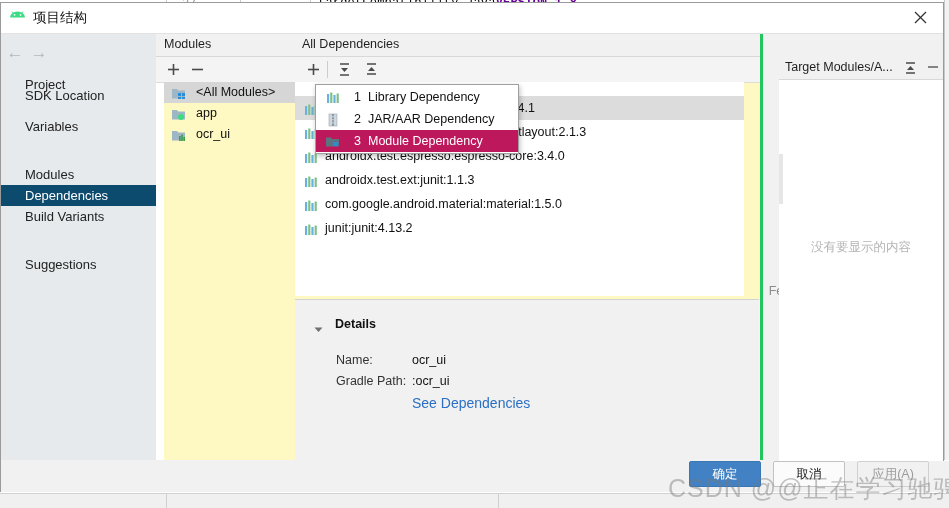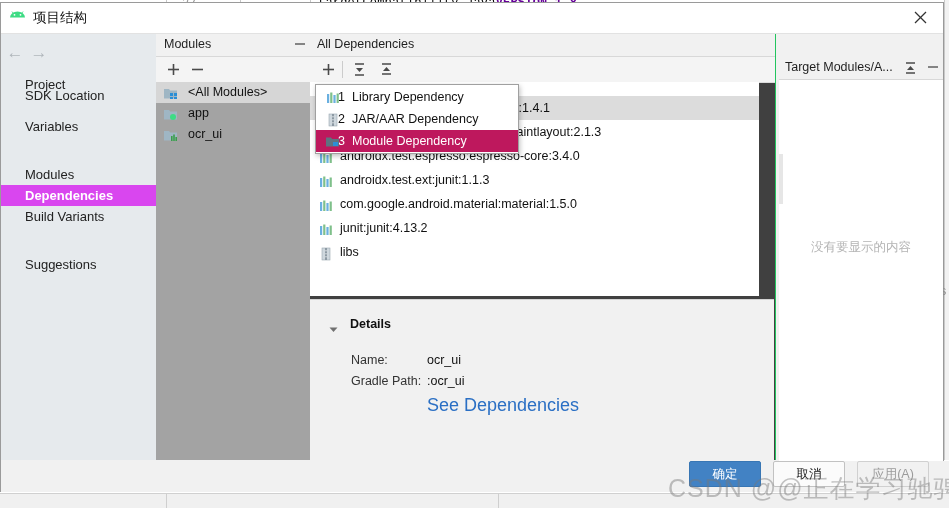--- a/index.html
+++ b/index.html
@@ -39,38 +39,38 @@
   #dlg-body{position:absolute;left:0;top:31px;width:942px;height:426px;}
 
   
   #leftnav{position:absolute;left:0;top:0;width:155px;height:426px;background:#e6eaed;}
   #nav-arrows{position:absolute;left:0;top:8px;width:155px;height:24px;}
   .nav-arrow{position:absolute;top:2px;width:20px;height:18px;color:#b0b6bb;font-size:17px;line-height:18px;text-align:center;cursor:pointer;}
   #nav-back{left:4px;}
   #nav-fwd{left:28px;}
   .nav-item{position:absolute;left:0;width:155px;height:21px;padding-left:24px;box-sizing:border-box;
      font-size:13px;line-height:21px;color:#222;cursor:pointer;white-space:nowrap;}
-  .nav-item.selected{background:#d946ef;color:#ffffff;font-weight:bold;}
+  .nav-item.selected{background:#0c4a6e;color:#ffffff;}
 
   
   #modules-pane{position:absolute;left:155px;top:0;width:158px;height:426px;background:#ffffff;border-right:1px solid #c4c4c4;}
   #modules-head{position:relative;height:22px;background:#f1f1f1;border-bottom:1px solid #d8d8d8;}
   #modules-title{position:absolute;left:8px;top:3px;font-size:12.5px;color:#1f1f1f;}
   #modules-min{position:absolute;right:7px;top:3px;width:14px;height:14px;cursor:pointer;}
   #modules-toolbar{position:relative;height:25px;background:#f4f4f4;border-bottom:1px solid #dcdcdc;}
   .tb-btn{position:absolute;top:3px;width:19px;height:19px;display:flex;align-items:center;justify-content:center;cursor:pointer;}
   #mod-add{left:8px;} #mod-rem{left:32px;}
-  #modules-tree{position:absolute;left:0;top:48px;width:158px;height:378px;background:#a3a3a3;}
+  #modules-tree{position:absolute;left:8px;top:48px;width:158px;height:378px;background:#fef9c3;}
   .tree-row{position:relative;height:21px;line-height:21px;padding-left:28px;font-size:12.5px;color:#111;cursor:pointer;white-space:nowrap;}
   .tree-row.selected{background:#d6d6d6;}
   .tree-row .ic{position:absolute;left:8px;top:4px;width:14px;height:13px;}
   .tree-row .lbl{margin-left:4px;}
 
   
-  #center-pane{position:absolute;left:309px;top:0;width:465px;height:426px;background:#404040;border-right:1px solid #22c55e;}
+  #center-pane{position:absolute;left:294px;top:0;width:465px;height:426px;background:#fef9c3;border-right:3px solid #22c55e;}
   #dep-head{position:relative;height:22px;background:#f1f1f1;border-bottom:1px solid #d8d8d8;}
   #dep-title{position:absolute;left:7px;top:3px;font-size:12.5px;color:#1f1f1f;}
   #dep-toolbar{position:relative;height:25px;background:#f4f4f4;border-bottom:1px solid #dcdcdc;}
   #dep-add{left:9px;}
   #dep-exp{left:40px;} #dep-col{left:67px;}
   #dep-tb-sep{position:absolute;left:32px;top:4px;width:1px;height:17px;background:#cccccc;}
   #dep-list{position:absolute;left:0;top:48px;width:449px;height:214px;background:#ffffff;overflow:hidden;}
   .dep-row{position:relative;height:24px;line-height:24px;padding-left:30px;font-size:12.5px;color:#111;white-space:nowrap;cursor:pointer;}
   .dep-row.hl{background:#dcdcdc;}
   .dep-row .ic{position:absolute;left:9px;top:5px;width:14px;height:14px;}
@@ -80,38 +80,38 @@
   #loading{position:absolute;left:455px;top:218px;width:200px;text-align:left;}
   #spinner{position:absolute;left:78px;top:0;width:28px;height:28px;}
   #loading-text{position:absolute;left:0;top:32px;width:200px;text-align:center;font-size:12.5px;color:#8c8c8c;white-space:nowrap;}
 
   
   #details{position:absolute;left:0;top:265px;width:464px;height:161px;background:#f1f1f1;border-top:1px solid #d3d3d3;}
   #details-caret{position:absolute;left:18px;top:24px;width:11px;height:11px;cursor:pointer;}
   #details-title{position:absolute;left:40px;top:17px;font-size:12.5px;font-weight:bold;color:#111;}
   .det-label{position:absolute;left:41px;font-size:12.5px;color:#333;}
   .det-value{position:absolute;left:117px;font-size:12.5px;color:#111;}
-  #det-link{position:absolute;left:117px;top:95px;font-size:18px;color:#2a6fc4;cursor:pointer;}
+  #det-link{position:absolute;left:117px;top:95px;font-size:14px;color:#2a6fc4;cursor:pointer;}
 
   
   #right-pane{position:absolute;left:778px;top:0;width:164px;height:426px;background:#ffffff;margin-top:23px;}
   #tm-head{position:relative;height:22px;background:#f1f1f1;border-bottom:1px solid #d8d8d8;}
   #tm-title{position:absolute;left:6px;top:3px;font-size:12.5px;color:#1f1f1f;white-space:nowrap;}
   #tm-icon1{position:absolute;left:124px;top:4px;width:15px;height:15px;cursor:pointer;}
   #tm-min{position:absolute;left:147px;top:3px;width:14px;height:14px;cursor:pointer;}
   #tm-empty{position:absolute;left:0;top:182px;width:164px;text-align:center;font-size:12.5px;color:#b4b4b4;}
   #right-scrollmark{position:absolute;left:778px;top:120px;width:4px;height:50px;background:#e6e6e6;}
 
   
   #popup{
     position:absolute;left:314px;top:81px;width:202px;
     background:#ffffff;border:1px solid #a0a0a0;box-shadow:1px 2px 5px rgba(0,0,0,.25);
     z-index:40;padding:1px 0;
   }
-  .pop-item{position:relative;height:22px;line-height:22px;padding-left:22px;font-size:12.5px;color:#111;cursor:pointer;white-space:nowrap;}
+  .pop-item{position:relative;height:22px;line-height:22px;padding-left:38px;font-size:12.5px;color:#111;cursor:pointer;white-space:nowrap;}
   .pop-item.selected{background:#be185d;color:#ffffff;}
   .pop-item .ic{position:absolute;left:10px;top:4px;width:14px;height:14px;}
   .pop-item .num{display:inline-block;width:14px;}
 
   
   #footer{position:absolute;left:0;top:458px;width:942px;height:31px;background:#f1f1f1;padding-left:47px;}
   .dlg-btn{position:absolute;top:0;height:26px;font-size:12.5px;box-sizing:border-box;cursor:pointer;
      display:flex;align-items:center;justify-content:center;border-radius:2px;
      font-family:"Liberation Sans","DejaVu Sans",sans-serif;}
   #btn-ok{left:688px;width:72px;background:#4282c4;border:1px solid #3876b4;color:#ffffff;}
@@ -331,32 +331,20 @@
           <span class="ic">
             <svg width="14" height="14" viewBox="0 0 14 14">
                 <rect x="1" y="3" width="2.2" height="9" fill="#6ab0e0"></rect>
                 <rect x="4.2" y="1.5" width="2.2" height="10.5" fill="#7fc08a"></rect>
                 <rect x="7.4" y="4" width="2.2" height="8" fill="#6ab0e0"></rect>
                 <rect x="10.6" y="2.5" width="2.2" height="9.5" fill="#7fc08a"></rect>
               </svg>
           </span>
           <span>junit:junit:4.13.2</span>
         </div>
-        <div class="dep-row">
-          <span class="ic">
-            <svg width="14" height="14" viewBox="0 0 14 14">
-                <rect x="3" y="1" width="8" height="12" fill="#cfd8de" stroke="#9aa7b0" stroke-width="0.6"></rect>
-                <rect x="6" y="1" width="2" height="12" fill="#8d9aa4"></rect>
-                <rect x="6.5" y="3" width="1" height="1.4" fill="#f0f0f0"></rect>
-                <rect x="6.5" y="6" width="1" height="1.4" fill="#f0f0f0"></rect>
-                <rect x="6.5" y="9" width="1" height="1.4" fill="#f0f0f0"></rect>
-              </svg>
-          </span>
-          <span>libs</span>
-        </div>
       </div>
 
       <div id="loading">
         <div id="spinner">
           <svg width="28" height="28" viewBox="0 0 28 28">
             <g stroke="#b8b8b8" stroke-width="2.6" stroke-linecap="round">
               <line x1="14" y1="2" x2="14" y2="7"></line>
               <line x1="22" y1="6" x2="18.5" y2="9.5"></line>
               <line x1="26" y1="14" x2="21" y2="14"></line>
               <line x1="22" y1="22" x2="18.5" y2="18.5"></line>

